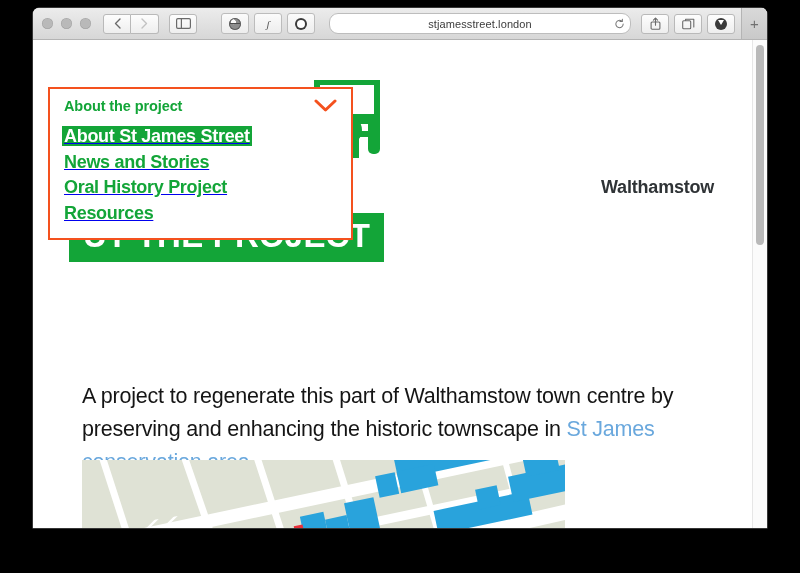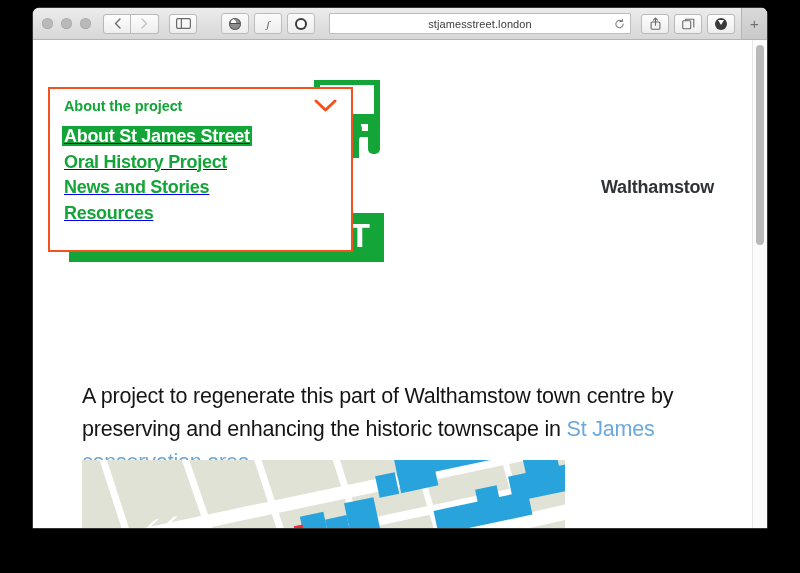--- a/index.html
+++ b/index.html
@@ -136,21 +136,21 @@
     content: "";
     position: absolute;
   }
 
   #url-bar {
     flex: 1;
     margin: 0 10px 0 14px;
     height: 21px;
     background: #ffffff;
     border: 1px solid #bdbdbd;
-    border-radius: 1px;
+    border-radius: 9px;
     display: flex;
     align-items: center;
     justify-content: center;
     position: relative;
     box-sizing: border-box;
   }
   #url-text {
     font-size: 11px;
     color: #3b3b3b;
     letter-spacing: 0.1px;
@@ -282,21 +282,21 @@
     justify-content: space-between;
     padding: 9px 14px 6px 14px;
   }
   #nav-toggle-label {
     color: #13a538;
     font-weight: bold;
     font-size: 14.5px;
     letter-spacing: -0.1px;
   }
   #nav-list {
-    padding: 4px 0 24px 0;
+    padding: 4px 0 12px 0;
   }
   .nav-item {
     display: block;
     padding: 0 14px;
     margin: 0;
     line-height: 24.5px;
   }
   .nav-item span {
     font-weight: bold;
     font-size: 18px;
@@ -458,22 +458,22 @@
 
       <div id="nav-panel">
         <div id="nav-toggle">
           <span id="nav-toggle-label">About the project</span>
           <svg width="23" height="14" viewBox="0 0 23 14">
             <path d="M2 2 L11.5 11 L21 2" stroke="#f4511e" stroke-width="3" fill="none" stroke-linecap="round" stroke-linejoin="round"></path>
           </svg>
         </div>
         <div id="nav-list">
           <a class="nav-item active" href="#"><span>About St James Street</span></a>
+          <a class="nav-item" href="#"><span>News and Stories</span></a>
           <a class="nav-item" href="#"><span>Oral History Project</span></a>
-          <a class="nav-item" href="#"><span>News and Stories</span></a>
           <a class="nav-item" href="#"><span>Resources</span></a>
         </div>
       </div>
 
       <p id="intro"><span>A project to regenerate this part of Walthamstow town centre by preserving and enhancing the historic townscape in </span><a href="#">St James conservation area</a><span>.</span></p>
 
       <div id="map-wrap">
         <svg id="map-svg" width="483" height="110" viewBox="0 0 483 110">
           <rect x="0" y="0" width="483" height="110" fill="#dfe2d5"></rect>
           <g stroke="#ffffff" fill="none" stroke-linecap="square">

